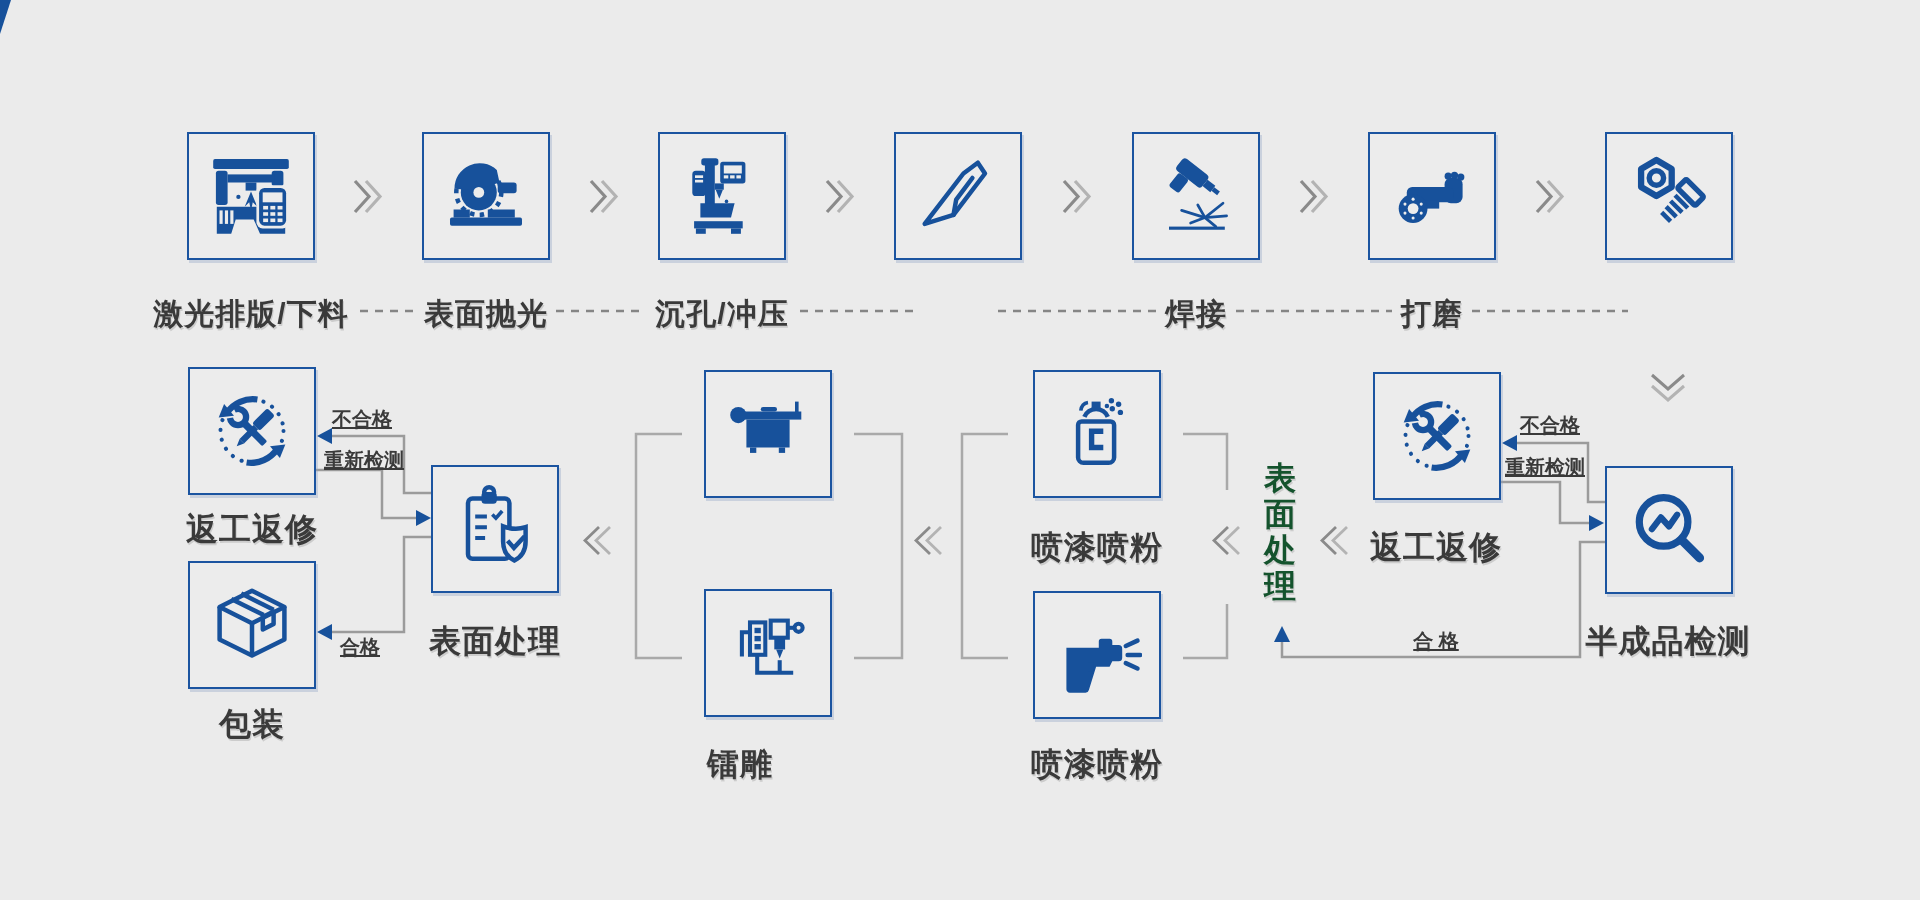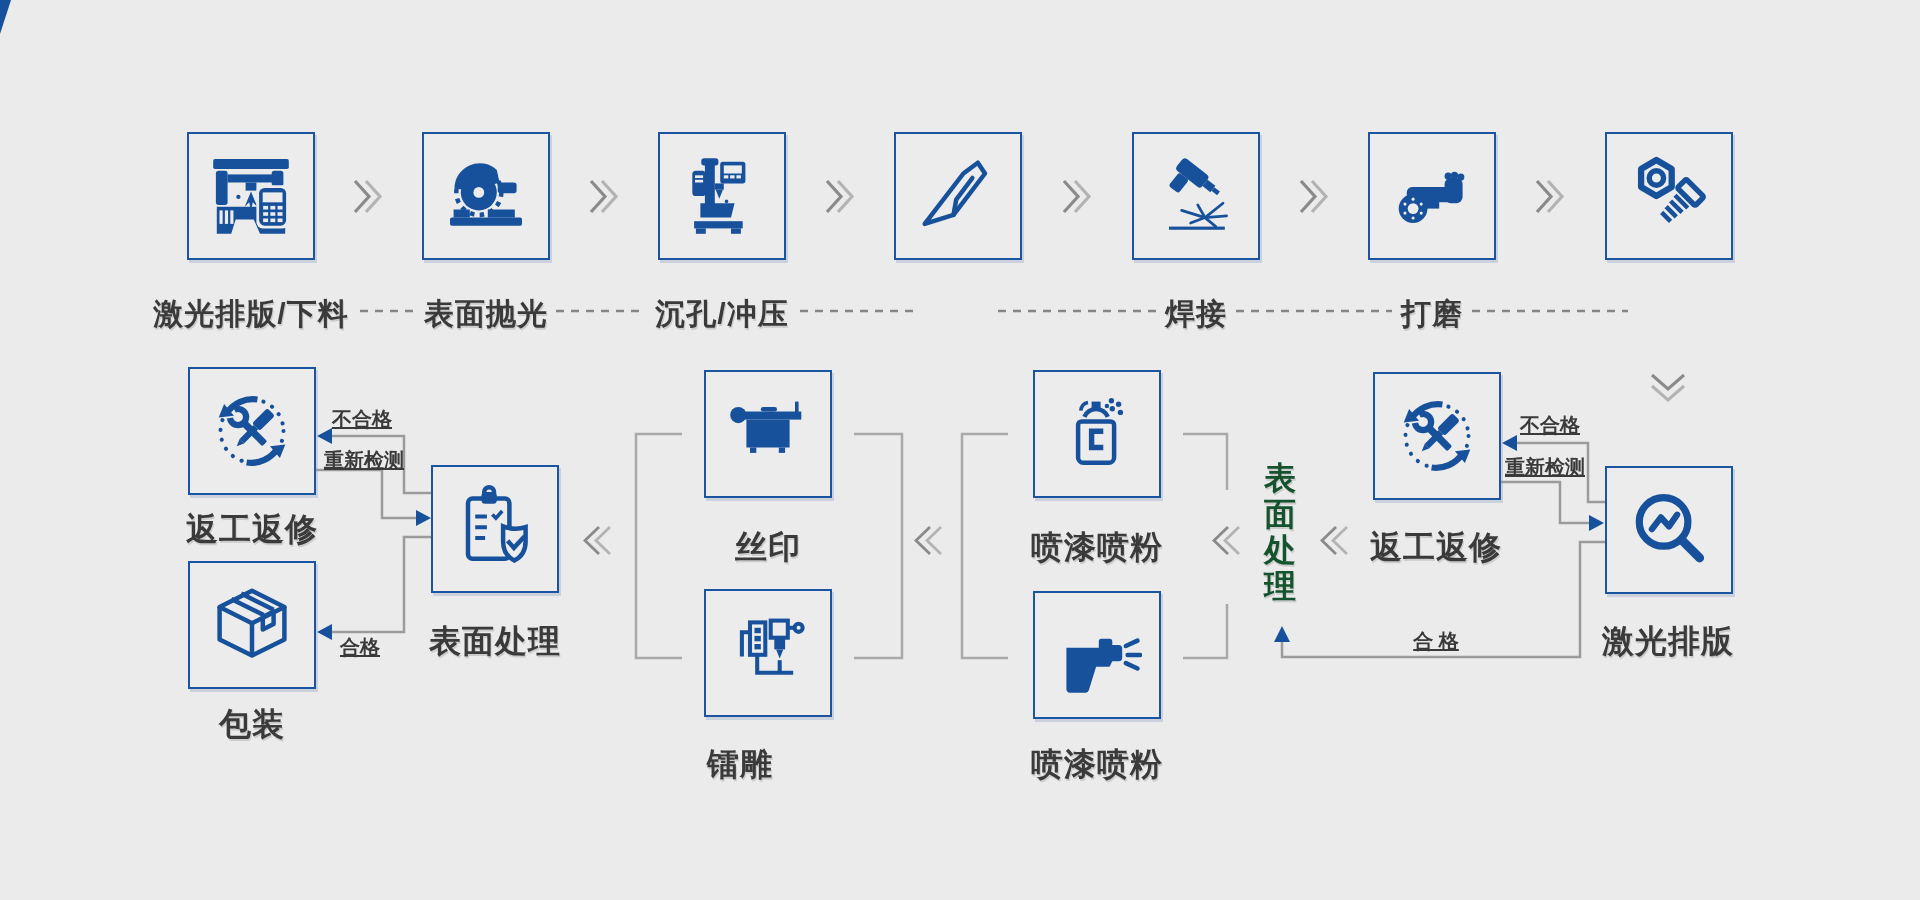--- a/index.html
+++ b/index.html
@@ -339,21 +339,20 @@
         <circle cx="17" cy="29" r="9"></circle>
         <rect x="13" y="25" width="74" height="9"></rect>
         <rect x="80" y="14" width="4" height="13"></rect>
         <rect x="42" y="20" width="18" height="5" rx="2.5"></rect>
         <rect x="26" y="34" width="48" height="31"></rect>
         <rect x="30" y="65" width="7" height="6"></rect>
         <rect x="62" y="65" width="7" height="6"></rect>
       </g>
     </svg>
   </div>
-  <div class="lbl big" style="left:618px;top:526px">丝印</div>
 
   <div class="node" style="left:704px;top:589px">
     <svg viewBox="0 0 100 100">
       <g fill="none" stroke="#17519b" stroke-width="4.5">
         <rect x="30" y="16" width="17" height="36"></rect>
         <rect x="53" y="14" width="19" height="19"></rect>
         <path d="M72 22 h8"></path>
           <circle cx="84" cy="22" r="4.5"></circle>
         <path d="M30 27 h-9 v27"></path>
         <path d="M38 52 v20 h40"></path>
@@ -425,21 +424,21 @@
 
   <div class="node" style="left:1605px;top:466px">
     <svg viewBox="0 0 100 100">
       <g fill="none" stroke="#17519b">
         <circle cx="44" cy="41" r="27" stroke-width="8"></circle>
         <path d="M64 61 L84 81" stroke-width="10" stroke-linecap="round"></path>
         <polyline points="31,49 41,36 50,46 59,33" stroke-width="7" stroke-linecap="round" stroke-linejoin="round"></polyline>
       </g>
     </svg>
   </div>
-  <div class="lbl big" style="left:1518px;top:620px">激光排版</div>
+  <div class="lbl big" style="left:1518px;top:620px">半成品检测</div>
 
   <div class="vlbl">表面处理</div>
 
   <div class="small-lbl" style="left:287px;top:406px">不合格</div>
   <div class="small-lbl" style="left:289px;top:447px">重新检测</div>
   <div class="small-lbl" style="left:285px;top:634px">合格</div>
   <div class="small-lbl" style="left:1475px;top:412px">不合格</div>
   <div class="small-lbl" style="left:1470px;top:454px">重新检测</div>
   <div class="small-lbl" style="left:1361px;top:628px">合 格</div>
 

